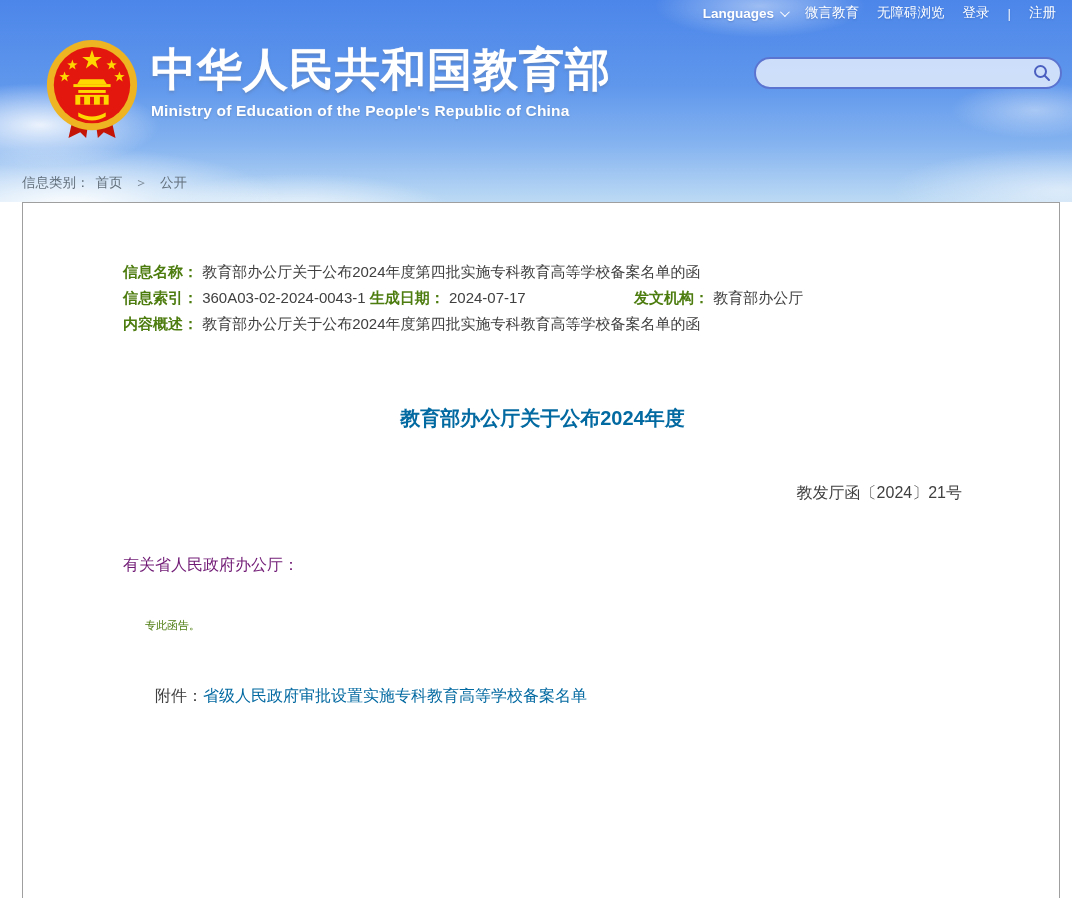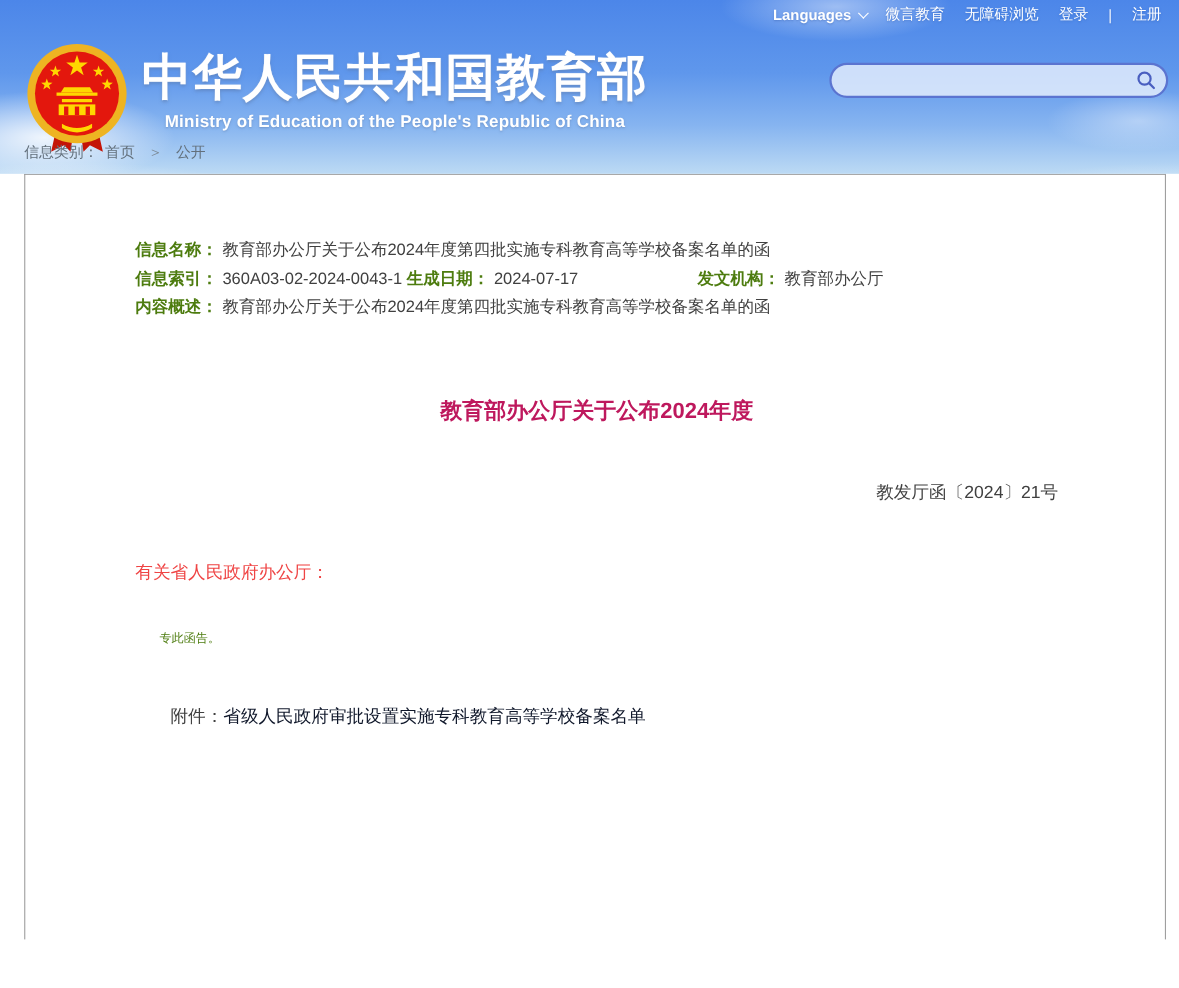--- a/index.html
+++ b/index.html
@@ -10,21 +10,21 @@
     color: #404040;
     width: 1072px;
     height: 898px;
     overflow: hidden;
   }
 
   
   .site-header {
     position: relative;
     width: 1072px;
-    height: 158px;
+    height: 202px;
     background:
       radial-gradient(ellipse 170px 60px at 40px 125px, rgba(255,255,255,0.85), rgba(255,255,255,0) 70%),
       radial-gradient(ellipse 300px 80px at 70px 205px, rgba(255,255,255,0.95), rgba(255,255,255,0) 72%),
       radial-gradient(ellipse 220px 55px at 300px 212px, rgba(255,255,255,0.75), rgba(255,255,255,0) 70%),
       radial-gradient(ellipse 240px 60px at 1060px 190px, rgba(255,255,255,0.55), rgba(255,255,255,0) 70%),
       radial-gradient(ellipse 150px 45px at 760px 6px, rgba(255,255,255,0.45), rgba(255,255,255,0) 70%),
       radial-gradient(ellipse 120px 40px at 1035px 110px, rgba(255,255,255,0.4), rgba(255,255,255,0) 70%),
       linear-gradient(180deg, #4c86e9 0%, #5f97ec 42%, #86b4f0 72%, #bcdaf4 100%);
   }
 
@@ -48,25 +48,24 @@
     border-right: 1.5px solid #ffffff;
     border-bottom: 1.5px solid #ffffff;
     transform: rotate(45deg) translateY(-2px);
   }
   .tb-sep { opacity: 0.9; }
 
   
   .logo-block {
     position: absolute;
     top: 38px;
-    left: 21px;
+    left: 43px;
     display: flex;
     align-items: flex-start;
     cursor: pointer;
-    text-align: center;
   }
   .emblem { width: 98px; height: 104px; flex: 0 0 auto; }
   .logo-text { margin-left: 10px; padding-top: 6px; }
   .site-title {
     color: #ffffff;
     font-size: 45px;
     font-weight: bold;
     letter-spacing: 1px;
     line-height: 52px;
     text-shadow: 0 2px 3px rgba(90,120,170,0.55), 0 0 1px rgba(255,255,255,0.6);
@@ -144,34 +143,34 @@
   .meta-value { color: #404040; }
   .meta-agency { position: absolute; left: 511px; top: 0; }
   .meta-gap { display: inline-block; width: 22px; }
 
   
   .doc-title {
     margin-top: 64px;
     text-align: center;
     font-size: 20px;
     font-weight: bold;
-    color: #be185d;
+    color: #0369a1;
     line-height: 34px;
   }
   .doc-number {
     margin-top: 46px;
     text-align: right;
     font-size: 16px;
     color: #404040;
     line-height: 24px;
   }
   .doc-salutation {
     margin-top: 48px;
     font-size: 16px;
-    color: #ef4444;
+    color: #701a75;
     line-height: 24px;
   }
   .doc-paragraph {
     margin-top: 30px;
     font-size: 16px;
     color: #404040;
     line-height: 35px;
     text-indent: 2em;
     text-align: justify;
   }
@@ -183,21 +182,21 @@
     text-indent: 2em;
   }
   .doc-attachment {
     margin-top: 47px;
     font-size: 16px;
     color: #404040;
     line-height: 24px;
     text-indent: 2em;
   }
   .doc-attachment a {
-    color: #0f172a;
+    color: #0369a1;
     text-decoration: none;
     cursor: pointer;
     font-family: Liberation Mono, monospace;
   }
 </style>
 </head>
 <body>
 
 <header class="site-header">
 

